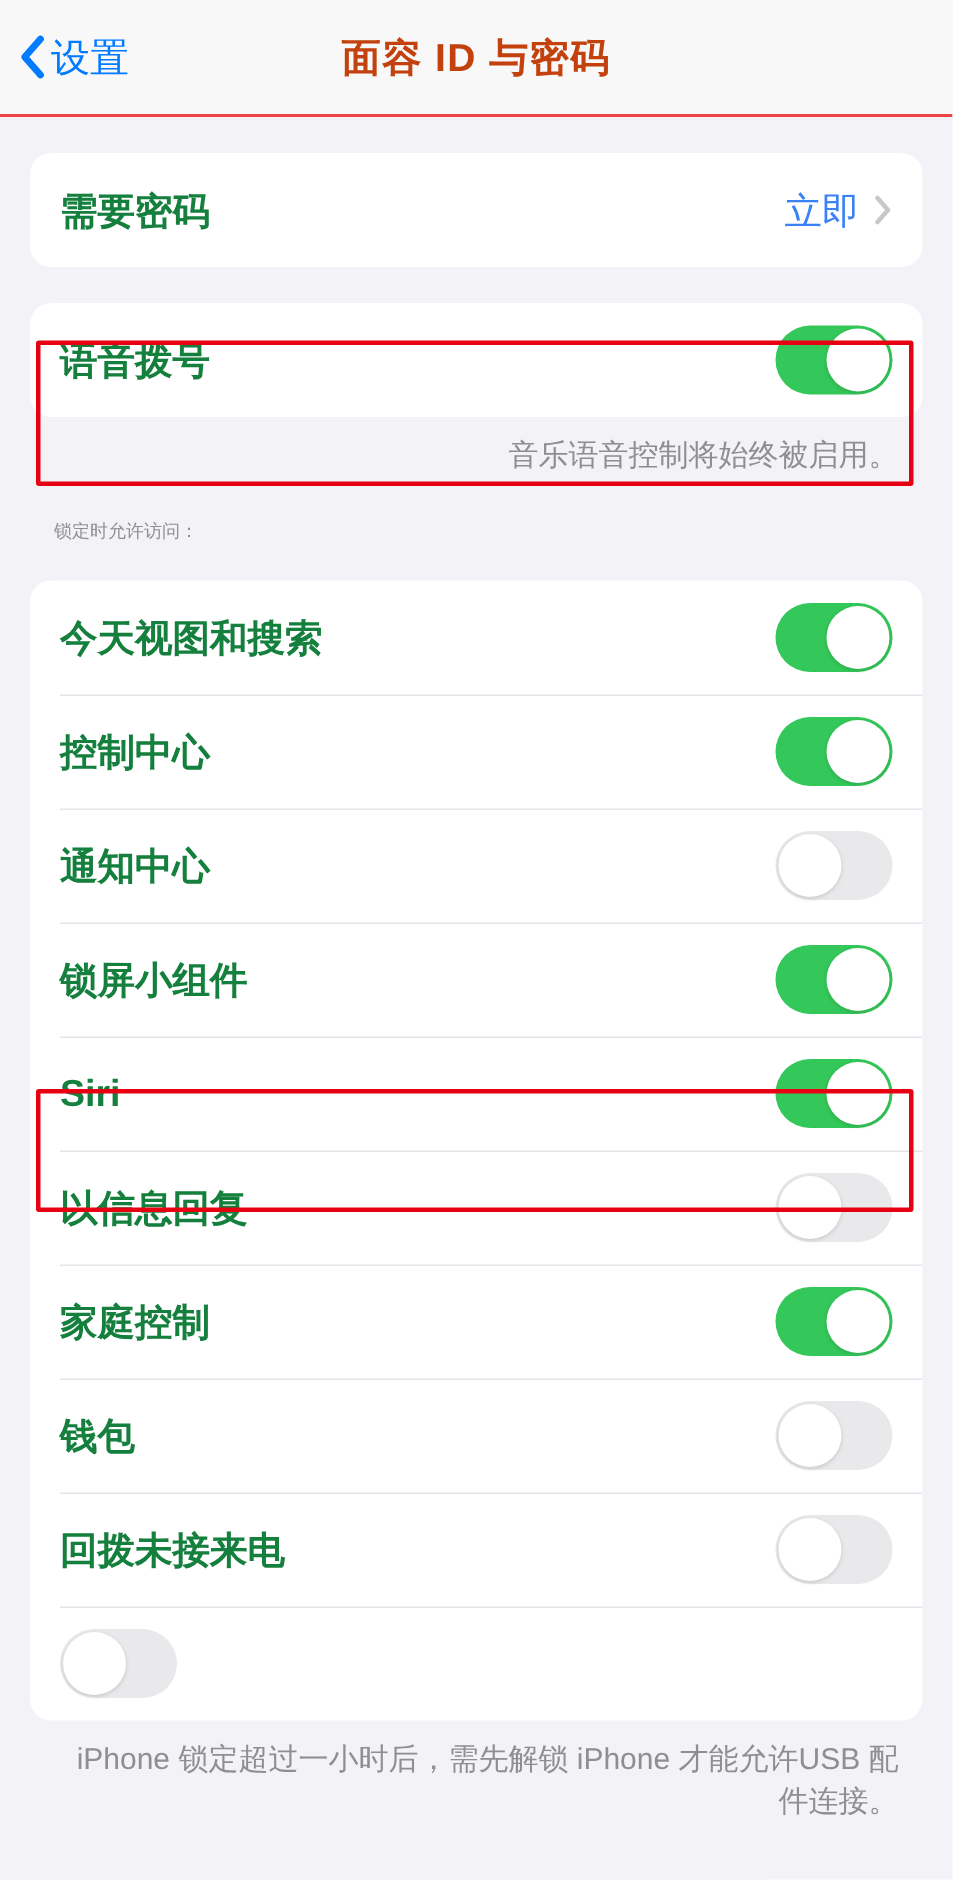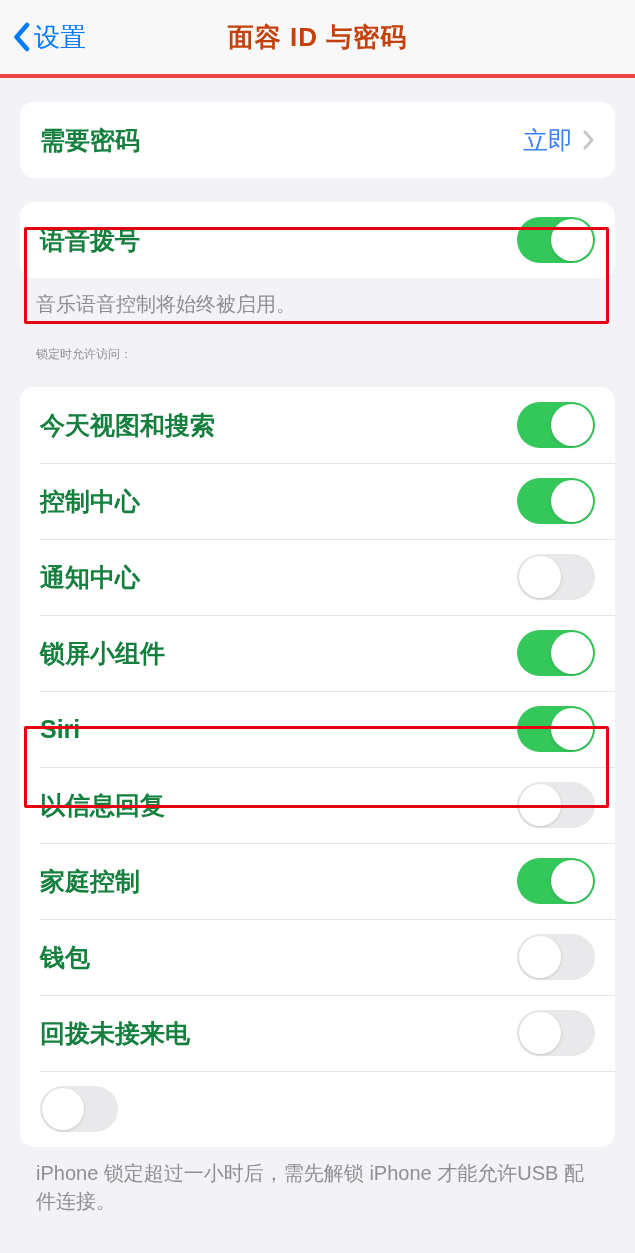--- a/index.html
+++ b/index.html
@@ -10,21 +10,21 @@
     }
     body {
       width: 635px;
       height: 1253px;
       background: #f2f2f7;
       overflow: hidden;
     }
     .header {
       height: 78px;
       background: #f8f8f8;
-      border-bottom: 4px solid #ef4444;
+      border-bottom: 2px solid #ef4444;
       display: flex;
       align-items: center;
       position: relative;
     }
     .back-btn {
       display: flex;
       align-items: center;
       padding-left: 12px;
       font-size: 26px;
       color: #007aff;
@@ -114,20 +114,21 @@
       right: 2px;
     }
     .toggle.off .toggle-knob {
       left: 2px;
     }
     .footer-text {
       margin: 12px 36px 0 36px;
       font-size: 20px;
       color: #8e8e93;
       line-height: 1.4;
+      text-align: right;
     }
     .section-header {
       margin: 28px 36px 8px 36px;
       font-size: 12px;
       color: #8e8e93;
     }
     .highlight {
       border: 3px solid #e60012;
       border-radius: 2px;
       position: absolute;

